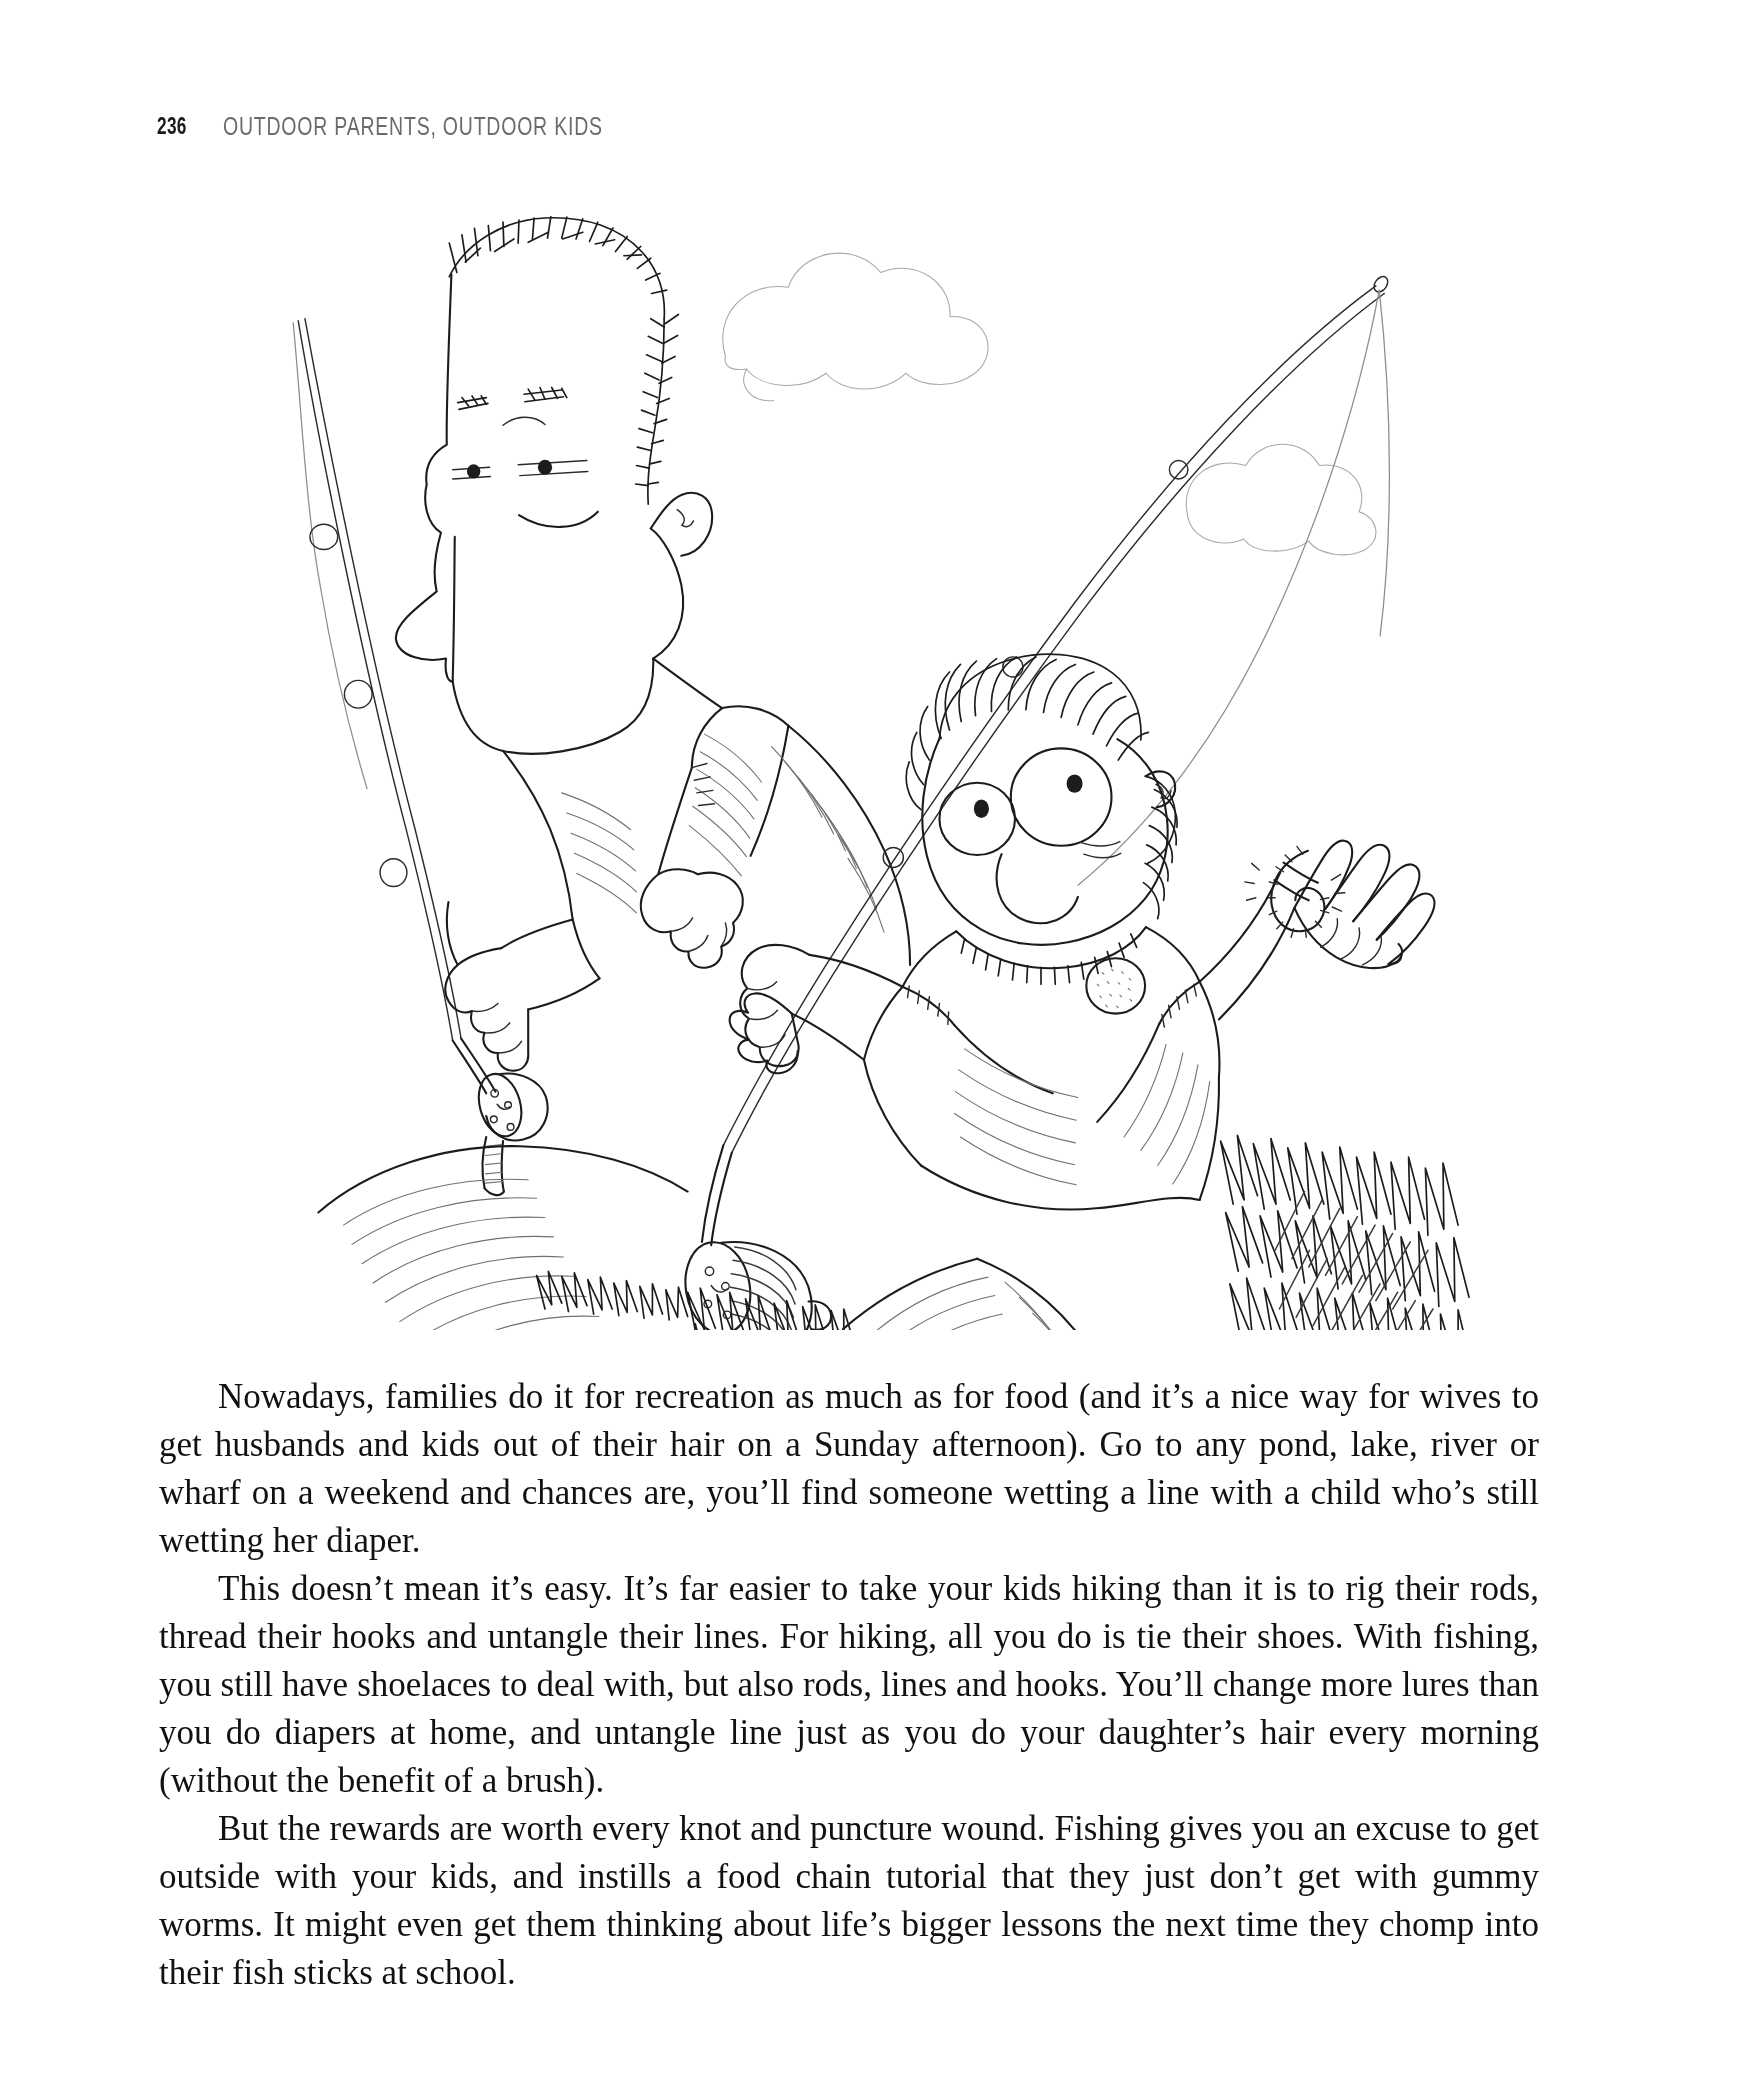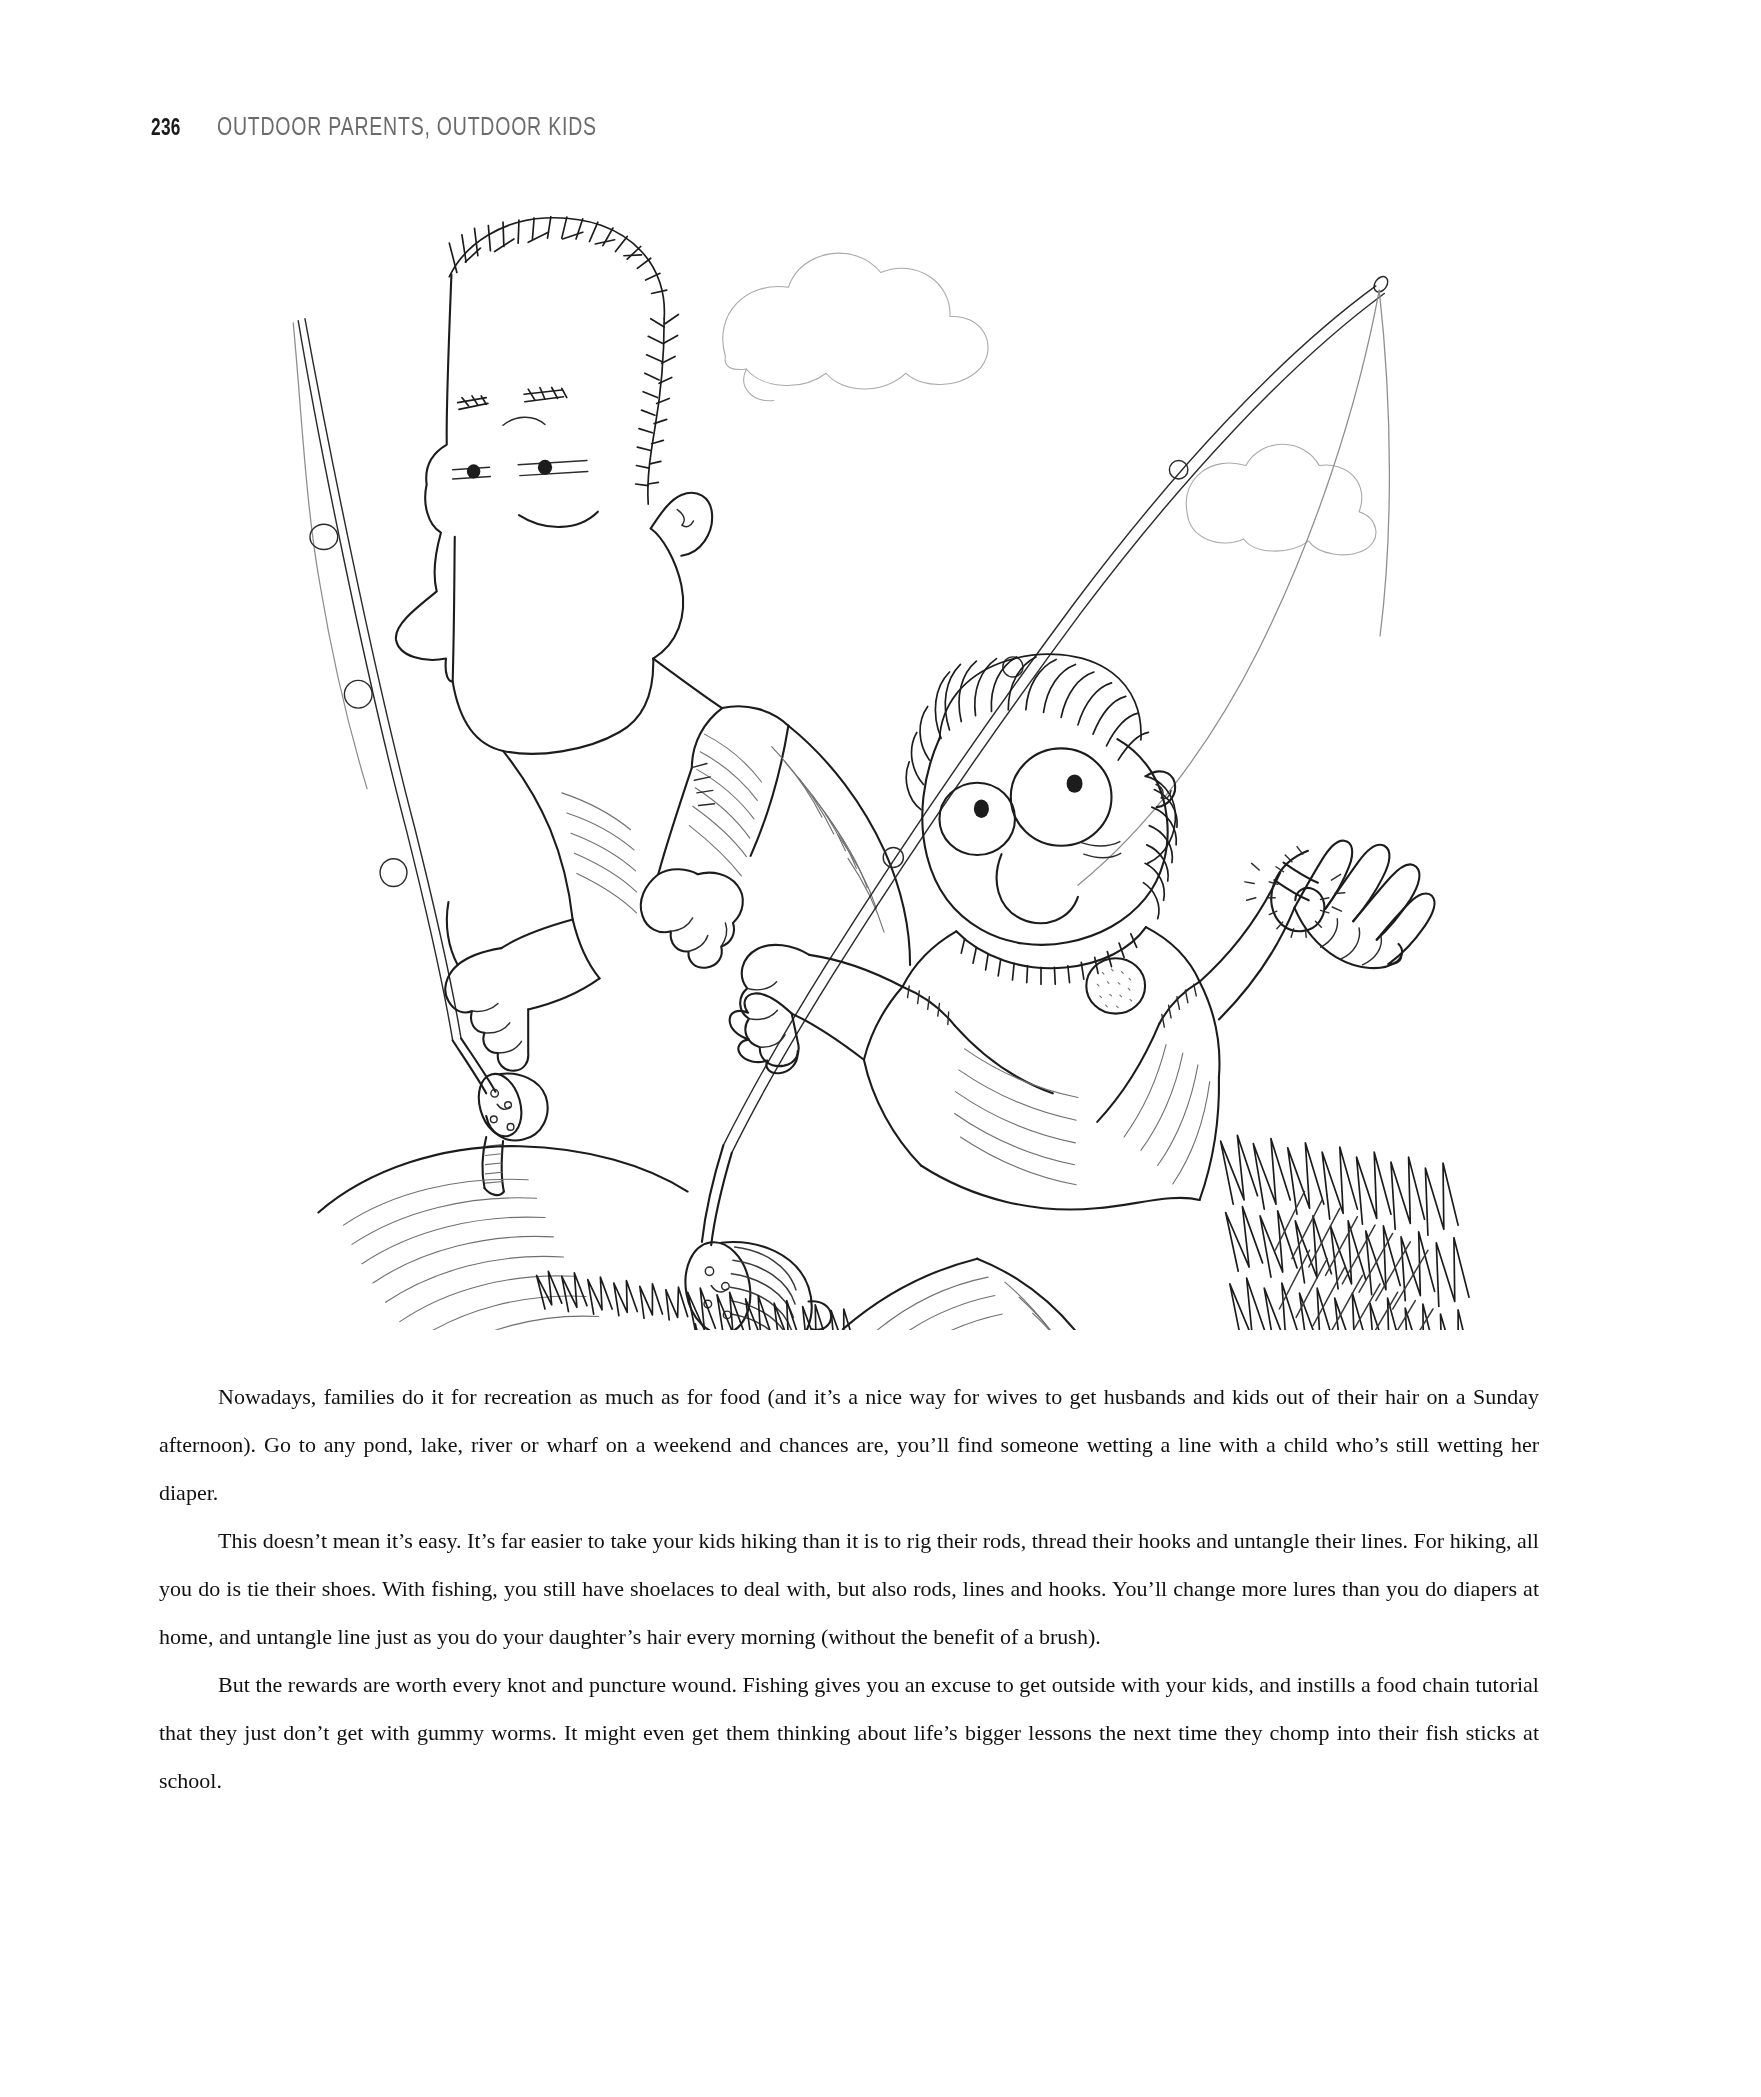--- a/index.html
+++ b/index.html
@@ -14,24 +14,24 @@
     width: 1761px;
     height: 2267px;
     background: #ffffff;
     overflow: hidden;
     font-family: "Liberation Serif", "DejaVu Serif", serif;
   }
 
   
   .running-head {
     position: absolute;
-    left: 151px;
+    left: 157px;
     top: 112px;
     display: flex;
-    align-items: center;
+    align-items: flex-start;
     gap: 25px;
     white-space: nowrap;
   }
   .folio {
     font-family: "Liberation Sans", "DejaVu Sans", sans-serif;
     font-weight: 700;
     font-size: 24px;
     letter-spacing: 0.4px;
     color: #1a1a1a;
     transform: scaleX(0.72);
@@ -67,21 +67,21 @@
   .solid    { fill: #1c1c1c; stroke: none; }
   .sig      { fill: none; stroke: #202020; stroke-width: 6; stroke-linecap: round; stroke-linejoin: round; }
 
   
   .bodytext {
     position: absolute;
     left: 159px;
     top: 1373px;
     width: 1380px;
     font-family: "Liberation Serif", "DejaVu Serif", serif;
-    font-size: 22px;
+    font-size: 35px;
     line-height: 48px;
     color: #111111;
     text-align: justify;
     text-justify: inter-word;
   }
   .bodytext p {
     margin: 0;
     text-indent: 59px;
   }
 </style>

